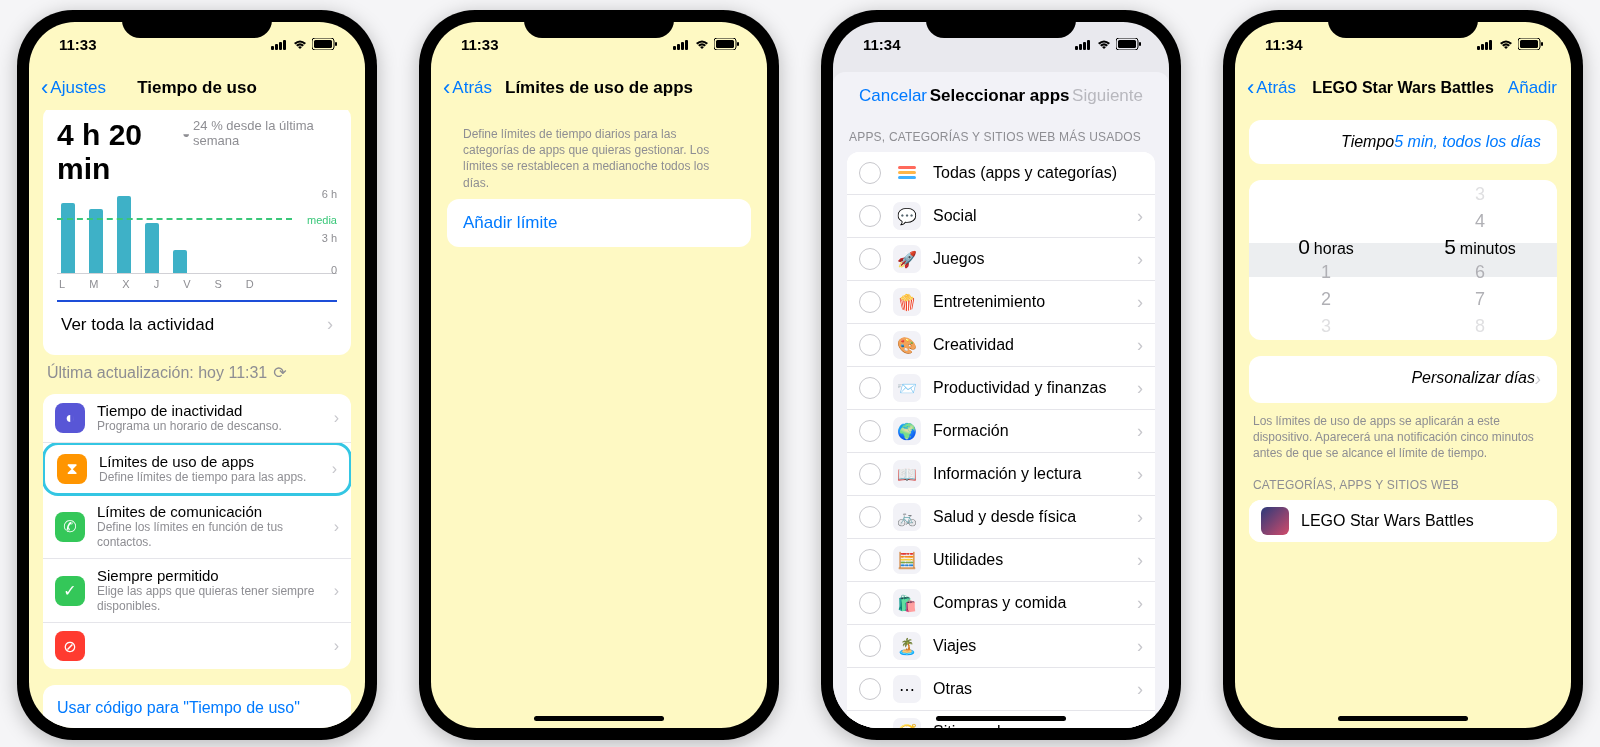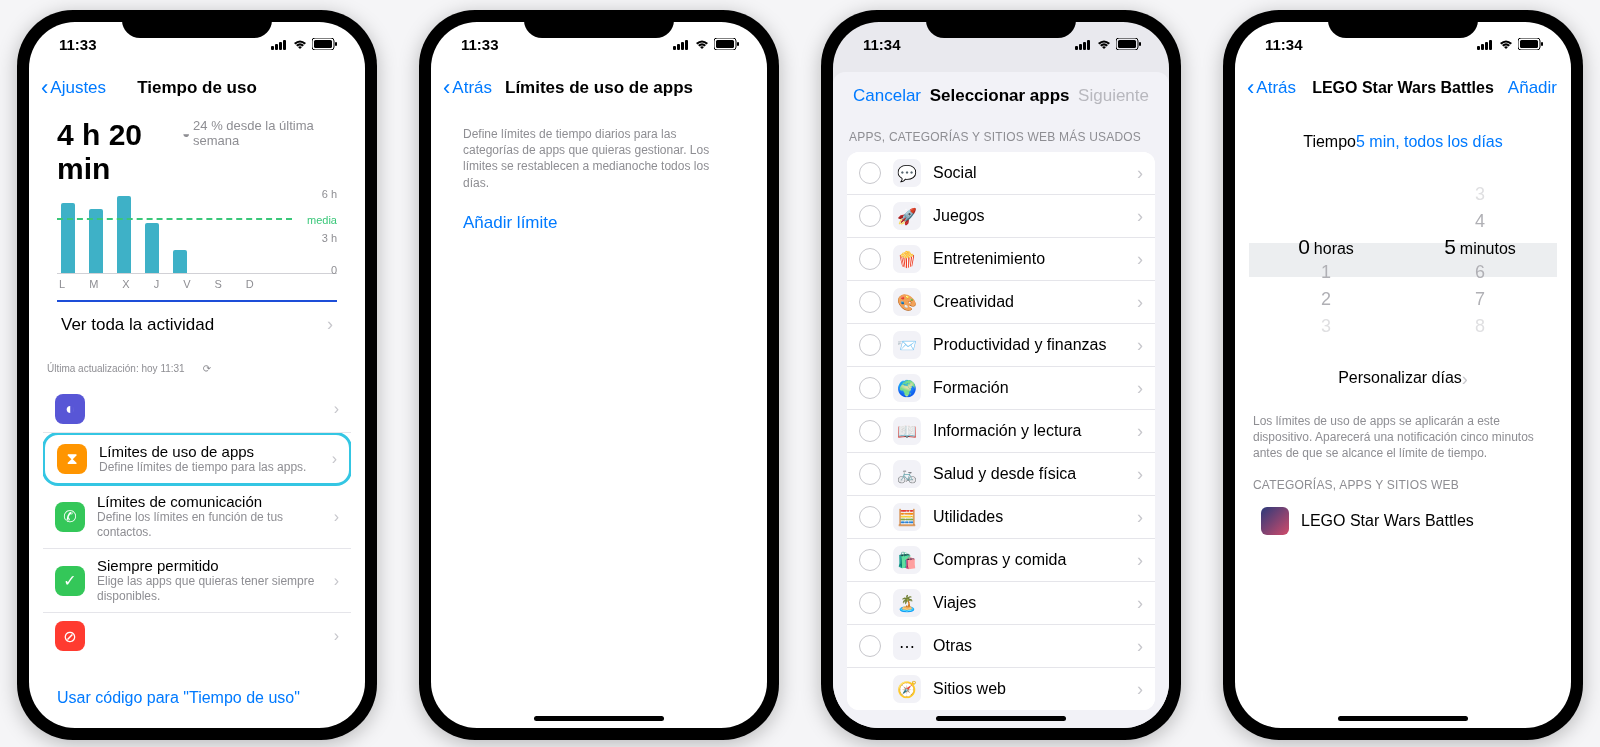--- a/index.html
+++ b/index.html
@@ -1,61 +1,61 @@
 <!DOCTYPE html>
 <html><head>
 <meta charset="utf-8">
 <style>
   * { box-sizing: border-box; margin: 0; padding: 0; font-family: -apple-system, "SF Pro Text", "Helvetica Neue", Arial, sans-serif; }
   body { background: #f5f5f7; display: flex; gap: 42px; justify-content: center; padding: 10px; }
   .phone { width: 360px; height: 730px; background: #000; border-radius: 56px; padding: 12px; position: relative; box-shadow: 0 4px 20px rgba(0,0,0,.25); flex-shrink:0;}
-  .screen { width: 100%; height: 100%; background: #ffffff; border-radius: 46px; overflow: hidden; position: relative; }
+  .screen { width: 100%; height: 100%; background: #fef9c3; border-radius: 46px; overflow: hidden; position: relative; }
   .notch { position: absolute; top: 0; left: 50%; transform: translateX(-50%); width: 150px; height: 28px; background: #000; border-radius: 0 0 18px 18px; z-index: 20; }
   .status-bar { height: 44px; display:flex; justify-content: space-between; align-items:center; padding: 0 28px 0 30px; font-size: 15px; font-weight: 600; }
   .status-right { display:flex; gap:4px; align-items:center;}
   .nav-bar { height: 44px; display:flex; align-items: center; justify-content:center; position:relative; padding: 0 10px;}
   .nav-left { position:absolute; left:12px; display:flex; align-items:center; color:#007aff; font-size:17px; gap:2px; }
   .nav-right { position:absolute; right:14px; color:#007aff; font-size:17px;}
   .nav-title { font-size:17px; font-weight:600; text-align:center;}
   .chev { font-size:22px; font-weight:300; line-height:1;}
   .content { height: calc(100% - 88px); overflow:hidden; padding: 0 14px; }
   
   .big-time { font-size: 30px; font-weight:600; }
   .delta { color:#8e8e93; font-size:13px; display:flex; align-items:center; gap:3px;}
   .chart-row { display:flex; align-items:flex-end; gap:14px; height:80px; margin-top:8px; border-bottom:1px solid #d1d1d6; position:relative; padding-left:4px;}
   .bar { width:14px; background:#3eb1c7; border-radius:2px 2px 0 0;}
   .axis-labels { display:flex; gap:24px; font-size:11px; color:#8e8e93; margin-top:4px; padding-left:2px;}
   .chart-wrap { background:#fff; border-radius:12px; padding:12px 14px 8px; margin-top:-4px;}
   .row-link { display:flex; justify-content:space-between; align-items:center; padding:12px 4px; font-size:17px;}
   .gray-chev { color:#c7c7cc; font-size:18px;}
-  .small-gray { font-size:10px; color:#8e8e93; margin:8px 4px 12px; display:flex; align-items:center; gap:18px;}
+  .small-gray { font-size:16px; color:#8e8e93; margin:8px 4px 12px; display:flex; align-items:center; gap:6px;}
   .group { background:#fff; border-radius:12px; overflow:hidden;}
   .list-row { display:flex; align-items:center; gap:12px; padding:8px 12px; border-bottom:1px solid #e5e5ea; position:relative;}
   .list-row:last-child { border-bottom:none;}
   .app-icon { width:30px; height:30px; border-radius:8px; display:flex; align-items:center; justify-content:center; font-size:16px; flex-shrink:0;}
   .list-text .t { font-size:15px;}
   .list-text .s { font-size:12px; color:#8e8e93; line-height:1.25;}
   .row-chev { position:absolute; right:12px; color:#c7c7cc;}
   .highlight-ring { border:3px solid #34c6e3; border-radius:16px; margin: -1px;}
   .link-block { background:#fff; border-radius:12px; padding:14px 14px; font-size:16px; color:#007aff; margin-top:16px;}
   
   .desc-text { font-size:12px; color:#8e8e93; margin:16px 18px 8px; line-height:1.35;}
   .single-row { background:#fff; border-radius:12px; margin:0 2px; padding:14px 16px; color:#007aff; font-size:17px;}
   
   .section-hdr { font-size:12px; color:#8e8e93; margin:14px 16px 8px; text-transform:uppercase; letter-spacing:.2px;}
   .cat-row { display:flex; align-items:center; gap:12px; padding:7px 12px; border-bottom:1px solid #e5e5ea; position:relative; background:#fff;}
   .cat-row:last-child{border-bottom:none;}
   .radio { width:22px; height:22px; border:1.5px solid #c7c7cc; border-radius:50%; flex-shrink:0;}
   .cat-icon { width:28px; height:28px; border-radius:7px; display:flex; align-items:center; justify-content:center; font-size:16px; background:#f2f2f7; flex-shrink:0;}
   .cat-row .label { font-size:16px; flex:1;}
-  .modal-nav { display:flex; justify-content:space-between; align-items:center; padding:14px 20px 10px;}
+  .modal-nav { display:flex; justify-content:space-between; align-items:center; padding:14px 26px 10px;}
   .sheet { background:#f2f2f7; border-radius:12px 12px 0 0; margin-top:6px; height: calc(100% - 50px);}
   .home-ind { position:absolute; bottom:7px; left:50%; transform:translateX(-50%); width:130px; height:5px; background:#000; border-radius:3px;}
   
-  .kv-row { background:#fff; border-radius:12px; padding:13px 16px; display:flex; justify-content:center; font-size:16px; margin-top:10px;}
+  .kv-row { background:#fff; border-radius:12px; padding:13px 16px; display:flex; justify-content:flex-end; font-size:16px; margin-top:10px;font-style:italic;}
   .kv-val { color:#8e8e93;}
   .picker { background:#fff; border-radius:12px; margin-top:16px; height:160px; position:relative; display:flex; overflow:hidden;}
   .picker-col { flex:1; display:flex; flex-direction:column; align-items:center; justify-content:center; font-size:18px; color:#b0b0b5; position:relative;}
   .picker-sel { position:absolute; top:50%; left:0; right:0; height:34px; transform:translateY(-50%); background:#eceef0;}
   .picker-val { color:#000; font-size:21px; font-weight:500; z-index:2;}
   .picker-lbl { font-size:16px; color:#000; margin-left:4px; z-index:2;}
   .picker-opt { height:27px; line-height:27px; z-index:2; font-size:18px;}
   .p4-app-icon { width:28px; height:28px; border-radius:6px; background:linear-gradient(135deg,#2b3a7a,#d14b6a); flex-shrink:0;}
   svg { display:block;}
 </style>
@@ -139,20 +139,24 @@
         </div>
       </div>
       <div class="small-gray">
         <span>Última actualización: hoy 11:31</span>
         <span>⟳</span>
       </div>
 
       <div class="group">
         <div class="list-row">
           <div class="app-icon" style="background:#5856d6;color:#fff">◐</div>
+          <div class="list-text">
+            <div class="t">Tiempo de inactividad</div>
+            <div class="s">Programa un horario de descanso.</div>
+          </div>
           <span class="row-chev">›</span>
         </div>
         <div class="highlight-ring">
           <div class="list-row" style="border:none">
             <div class="app-icon" style="background:#ff9500;color:#fff">⧗</div>
             <div class="list-text">
               <div class="t">Límites de uso de apps</div>
               <div class="s">Define límites de tiempo para las apps.</div>
             </div>
             <span class="row-chev">›</span>
@@ -258,20 +262,31 @@
       </span>
     </div>
     <div class="sheet">
       <div class="modal-nav">
         <span style="color:#007aff;font-size:17px;">Cancelar</span>
         <span style="font-size:17px;font-weight:600;">Seleccionar apps</span>
         <span style="color:#b8b8be;font-size:17px;">Siguiente</span>
       </div>
       <div class="section-hdr">APPS, CATEGORÍAS Y SITIOS WEB MÁS USADOS</div>
       <div class="group" style="margin:0 14px;">
+        <div class="cat-row">
+            <div class="radio"></div>
+            <div class="cat-icon" style="background:#fff;">
+              <svg width="18" height="18">
+                <rect y="2" width="18" height="3" rx="1.5" fill="#ff6a5c"></rect>
+                <rect y="7" width="18" height="3" rx="1.5" fill="#ffb64a"></rect>
+                <rect y="12" width="18" height="3" rx="1.5" fill="#3fb0ff"></rect>
+              </svg>
+            </div>
+            <span class="label">Todas (apps y categorías)</span>
+          </div>
         <div class="cat-row">
             <div class="radio"></div>
             <div class="cat-icon">💬</div>
             <span class="label">Social</span>
             <span class="gray-chev">›</span>
           </div>
         <div class="cat-row">
             <div class="radio"></div>
             <div class="cat-icon">🚀</div>
             <span class="label">Juegos</span>

